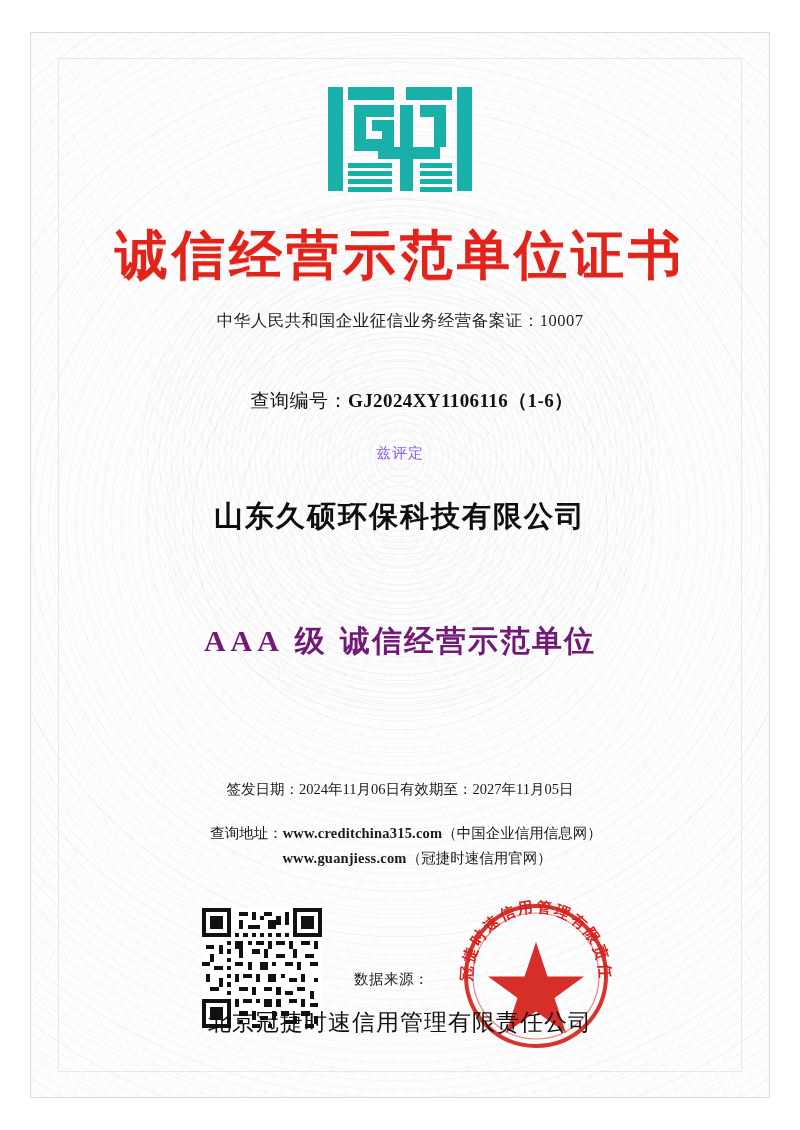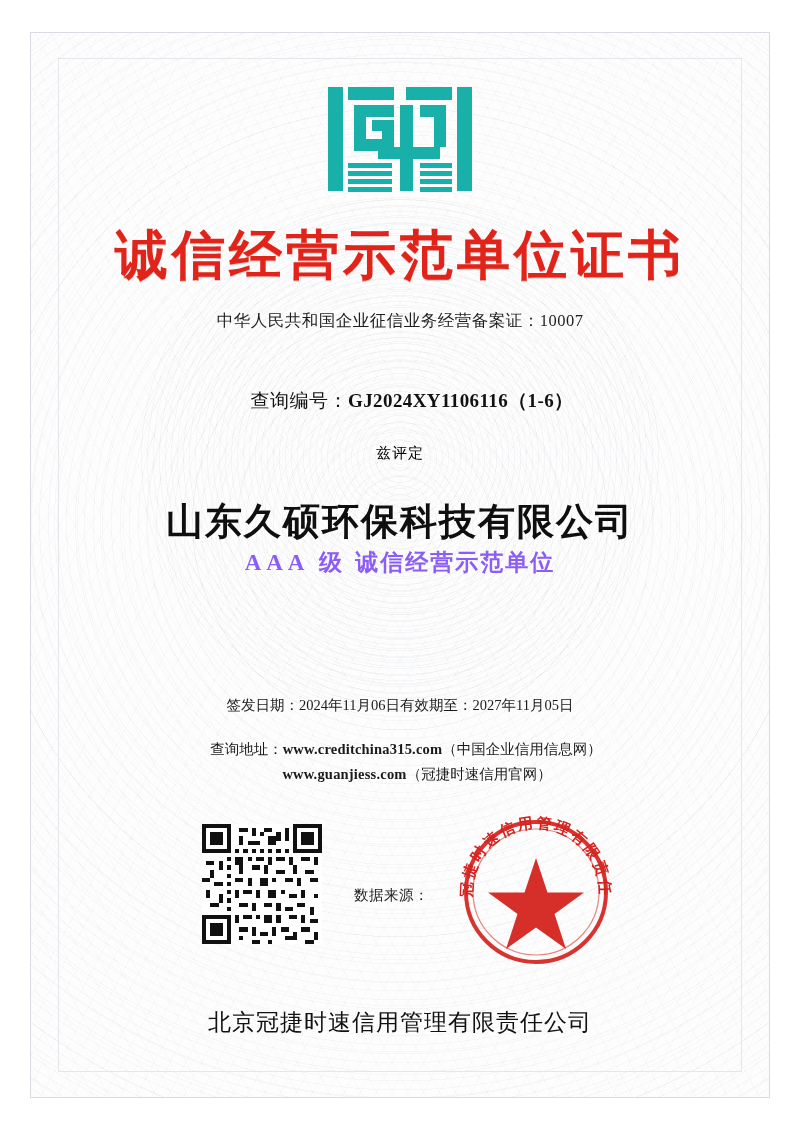--- a/index.html
+++ b/index.html
@@ -115,37 +115,38 @@
   }
   .query-no .num {
     font-family: "Liberation Serif", "DejaVu Serif", serif;
     font-weight: bold;
     letter-spacing: .4px;
   }
 
   .hereby {
     margin-top: 30px;
     font-size: 15px;
-    color: #000000;
+    color: #8b5cf6;
     letter-spacing: 1px;
     text-align: center;
   }
 
   .company-name {
     margin-top: 34px;
-    font-size: 37px;
+    font-size: 29px;
     font-weight: bold;
     color: #0f0f0f;
     letter-spacing: 2px;
   }
 
   .grade-line {
-    font-size: 23px;
+    margin-top: 84px;
+    font-size: 30px;
     font-weight: bold;
-    color: #8b5cf6;
+    color: #701a75;
     letter-spacing: 2px;
     font-family: "Liberation Sans", "DejaVu Sans", sans-serif;
   }
   .grade-line .aaa {
     font-family: "Liberation Serif", "DejaVu Serif", serif;
     letter-spacing: 5px;
   }
 
   
   .dates-row {

